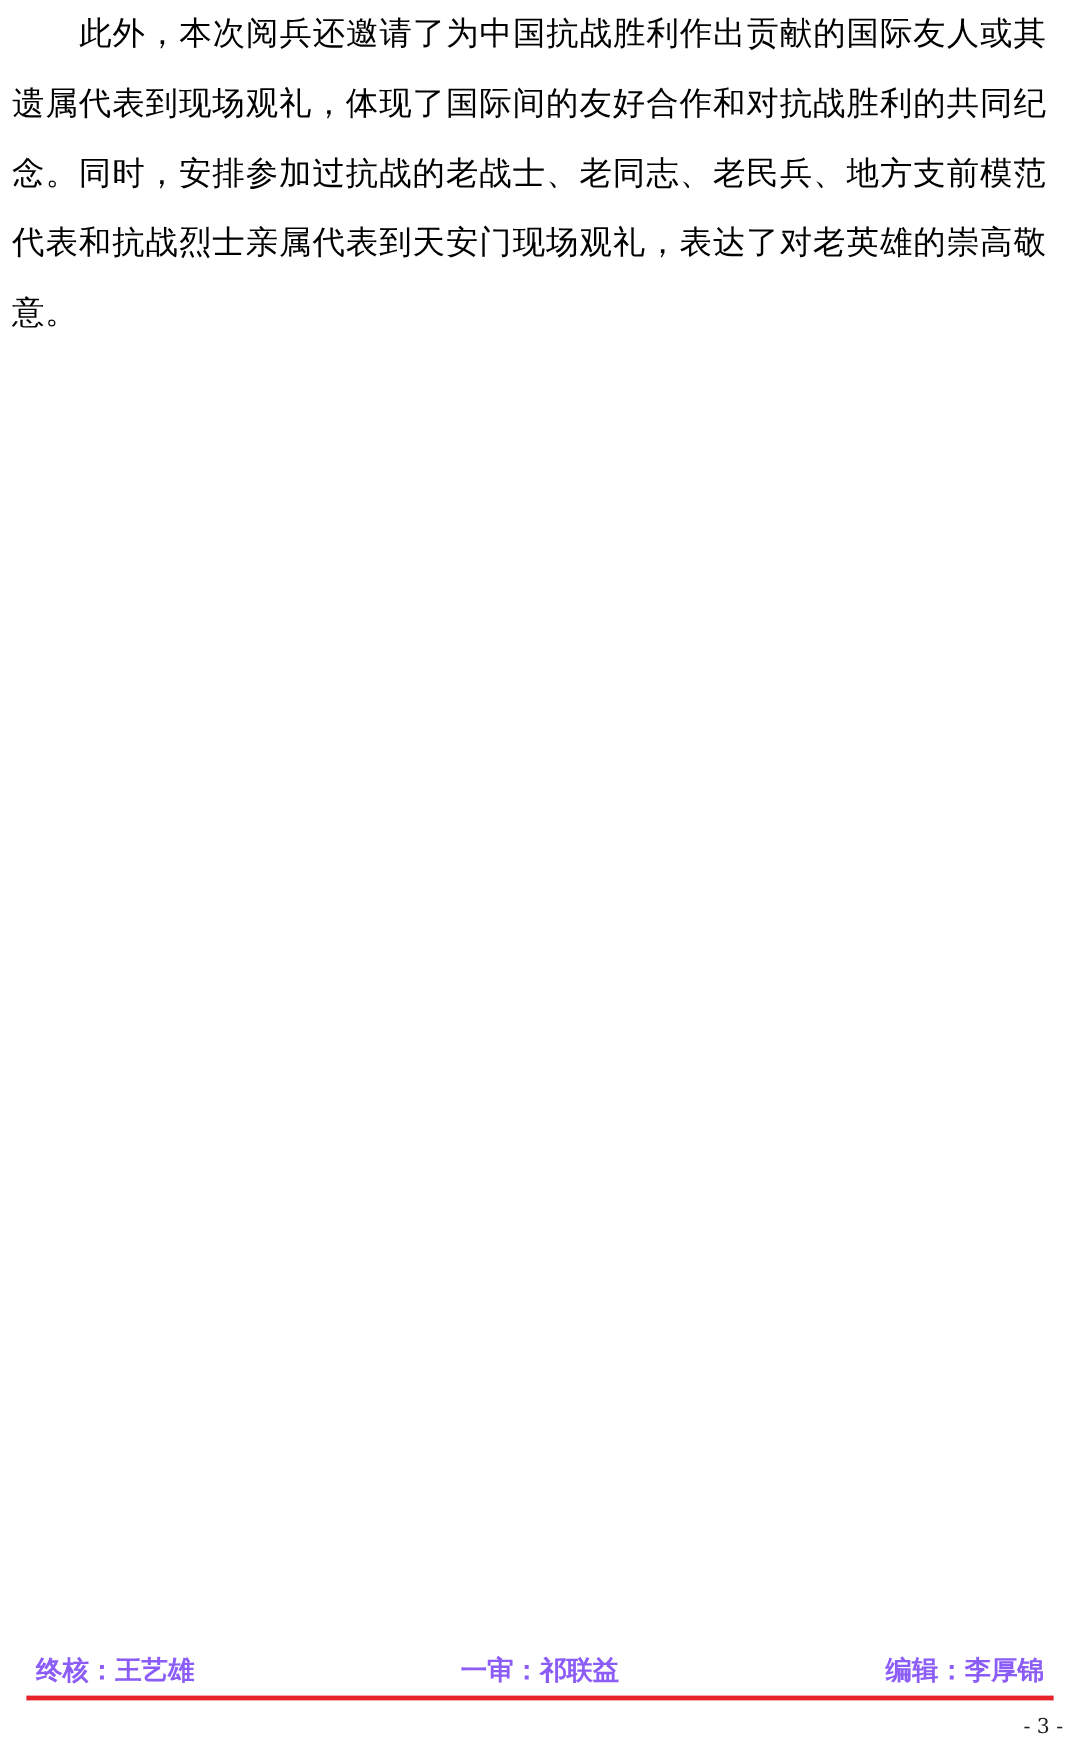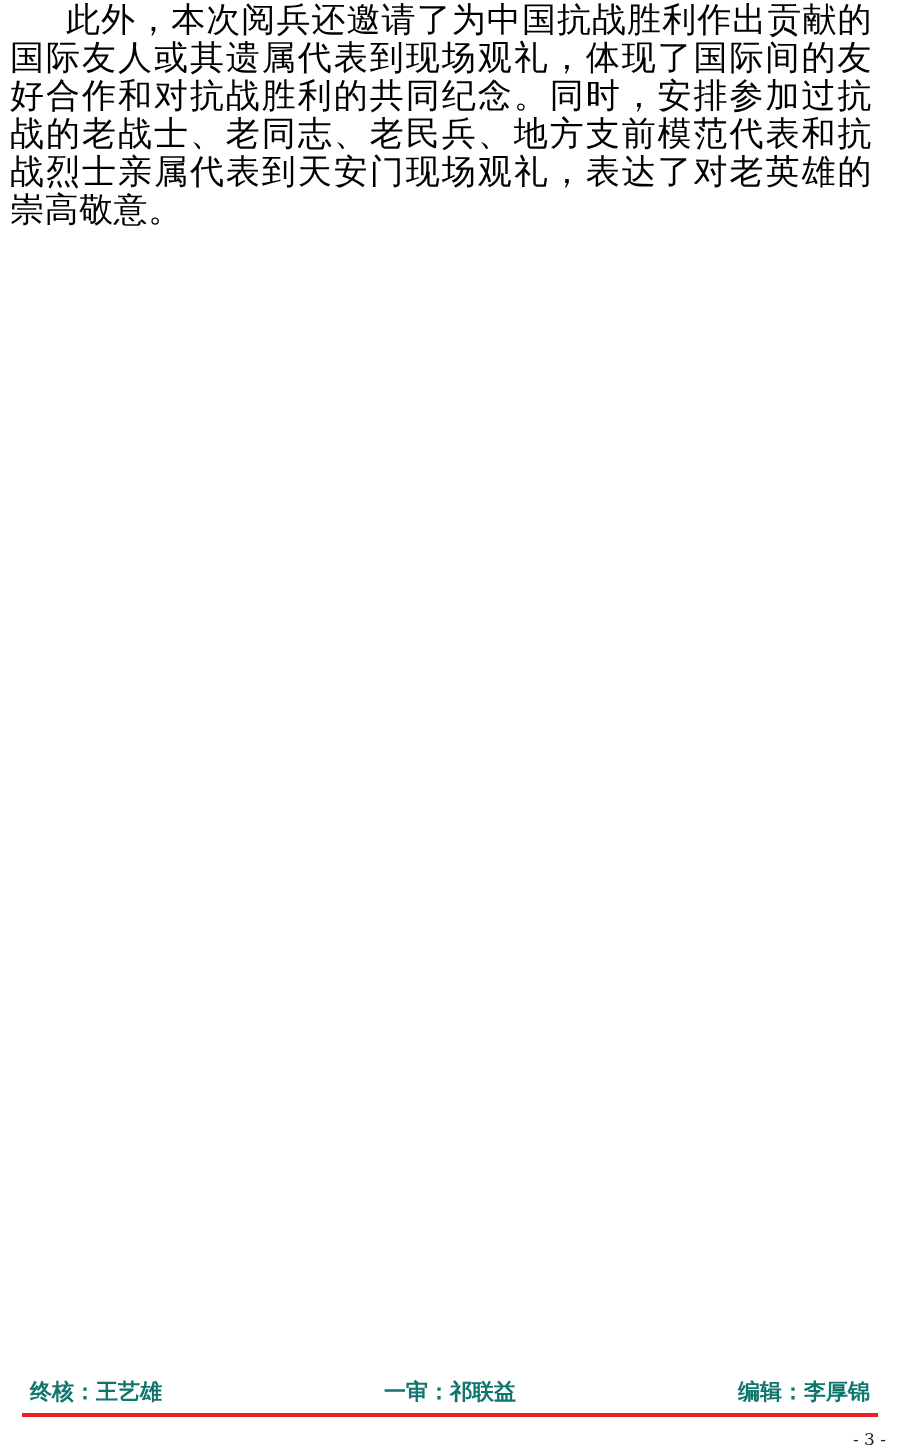--- a/index.html
+++ b/index.html
@@ -23,41 +23,41 @@
   }
   .body-text {
     position: absolute;
     left: 0px;
     top: 0px;
     width: 900px;
     padding: 0 28px 0 10px;
     box-sizing: border-box;
   }
   .para {
-    font-size: 34px;
-    line-height: 38px;
+    font-size: 27px;
+    line-height: 58px;
     text-align: justify;
     text-justify: inter-ideograph;
     text-indent: 56px;
     margin: 0 0 22px 0;
     letter-spacing: 0.5px;
   }
   .footer {
     position: absolute;
     left: 0;
     right: 0;
     bottom: 38px;
     padding: 0 22px 0 22px;
     box-sizing: border-box;
   }
   .footer-row {
     display: flex;
     justify-content: space-between;
     align-items: baseline;
-    color: #0f766e;
+    color: #8b5cf6;
     font-size: 22px;
     font-weight: bold;
     font-family: "DejaVu Serif", "Liberation Serif", serif;
     padding: 0 8px 6px 8px;
   }
   .footer-item {
     white-space: nowrap;
   }
   .footer-rule {
     height: 4px;

